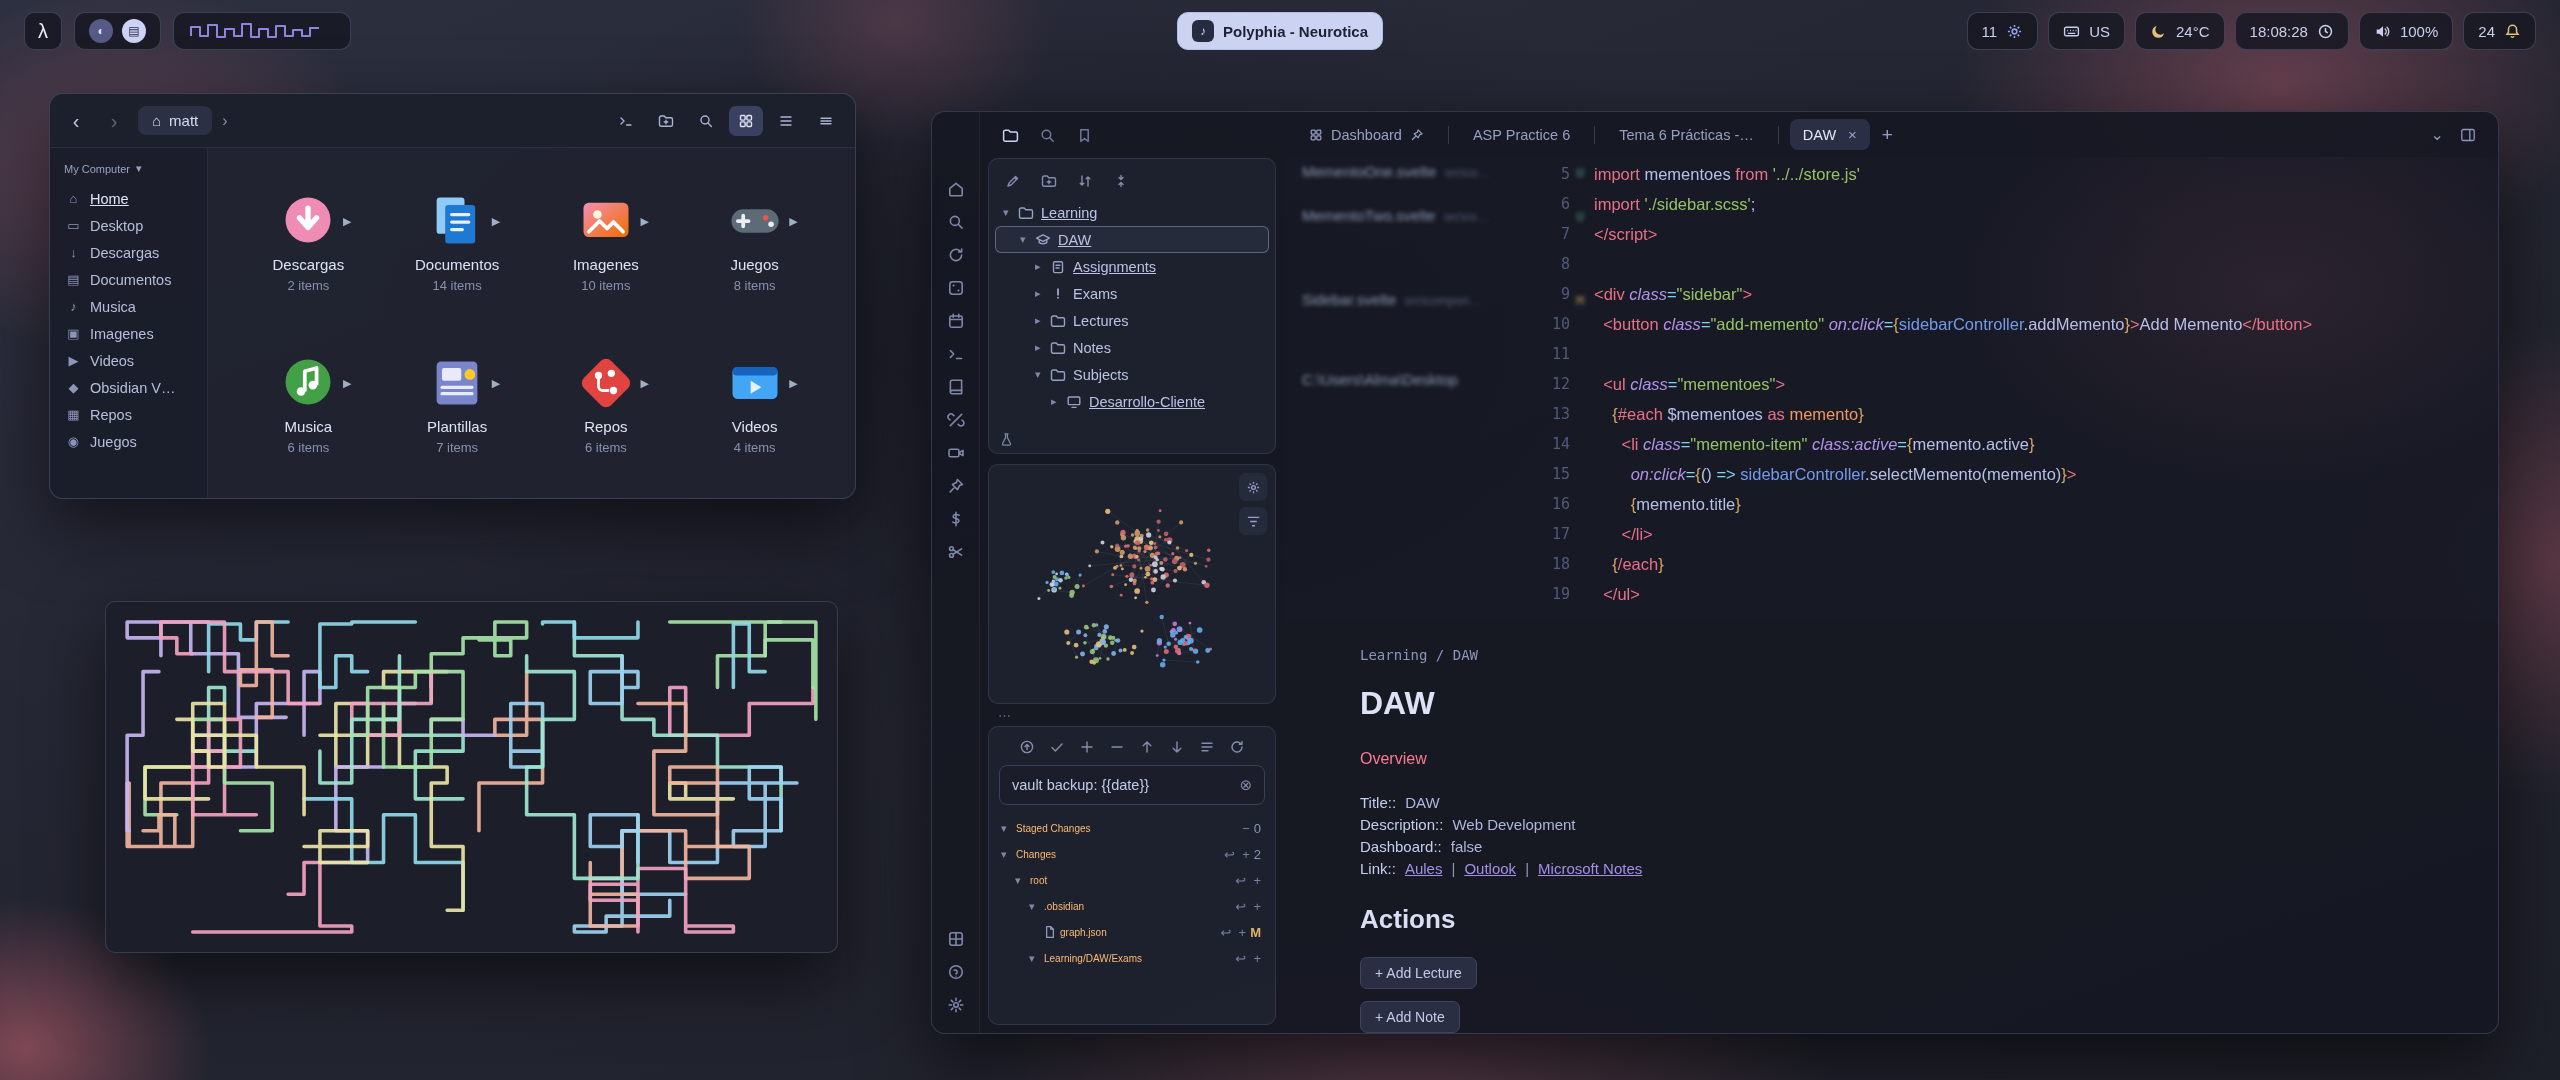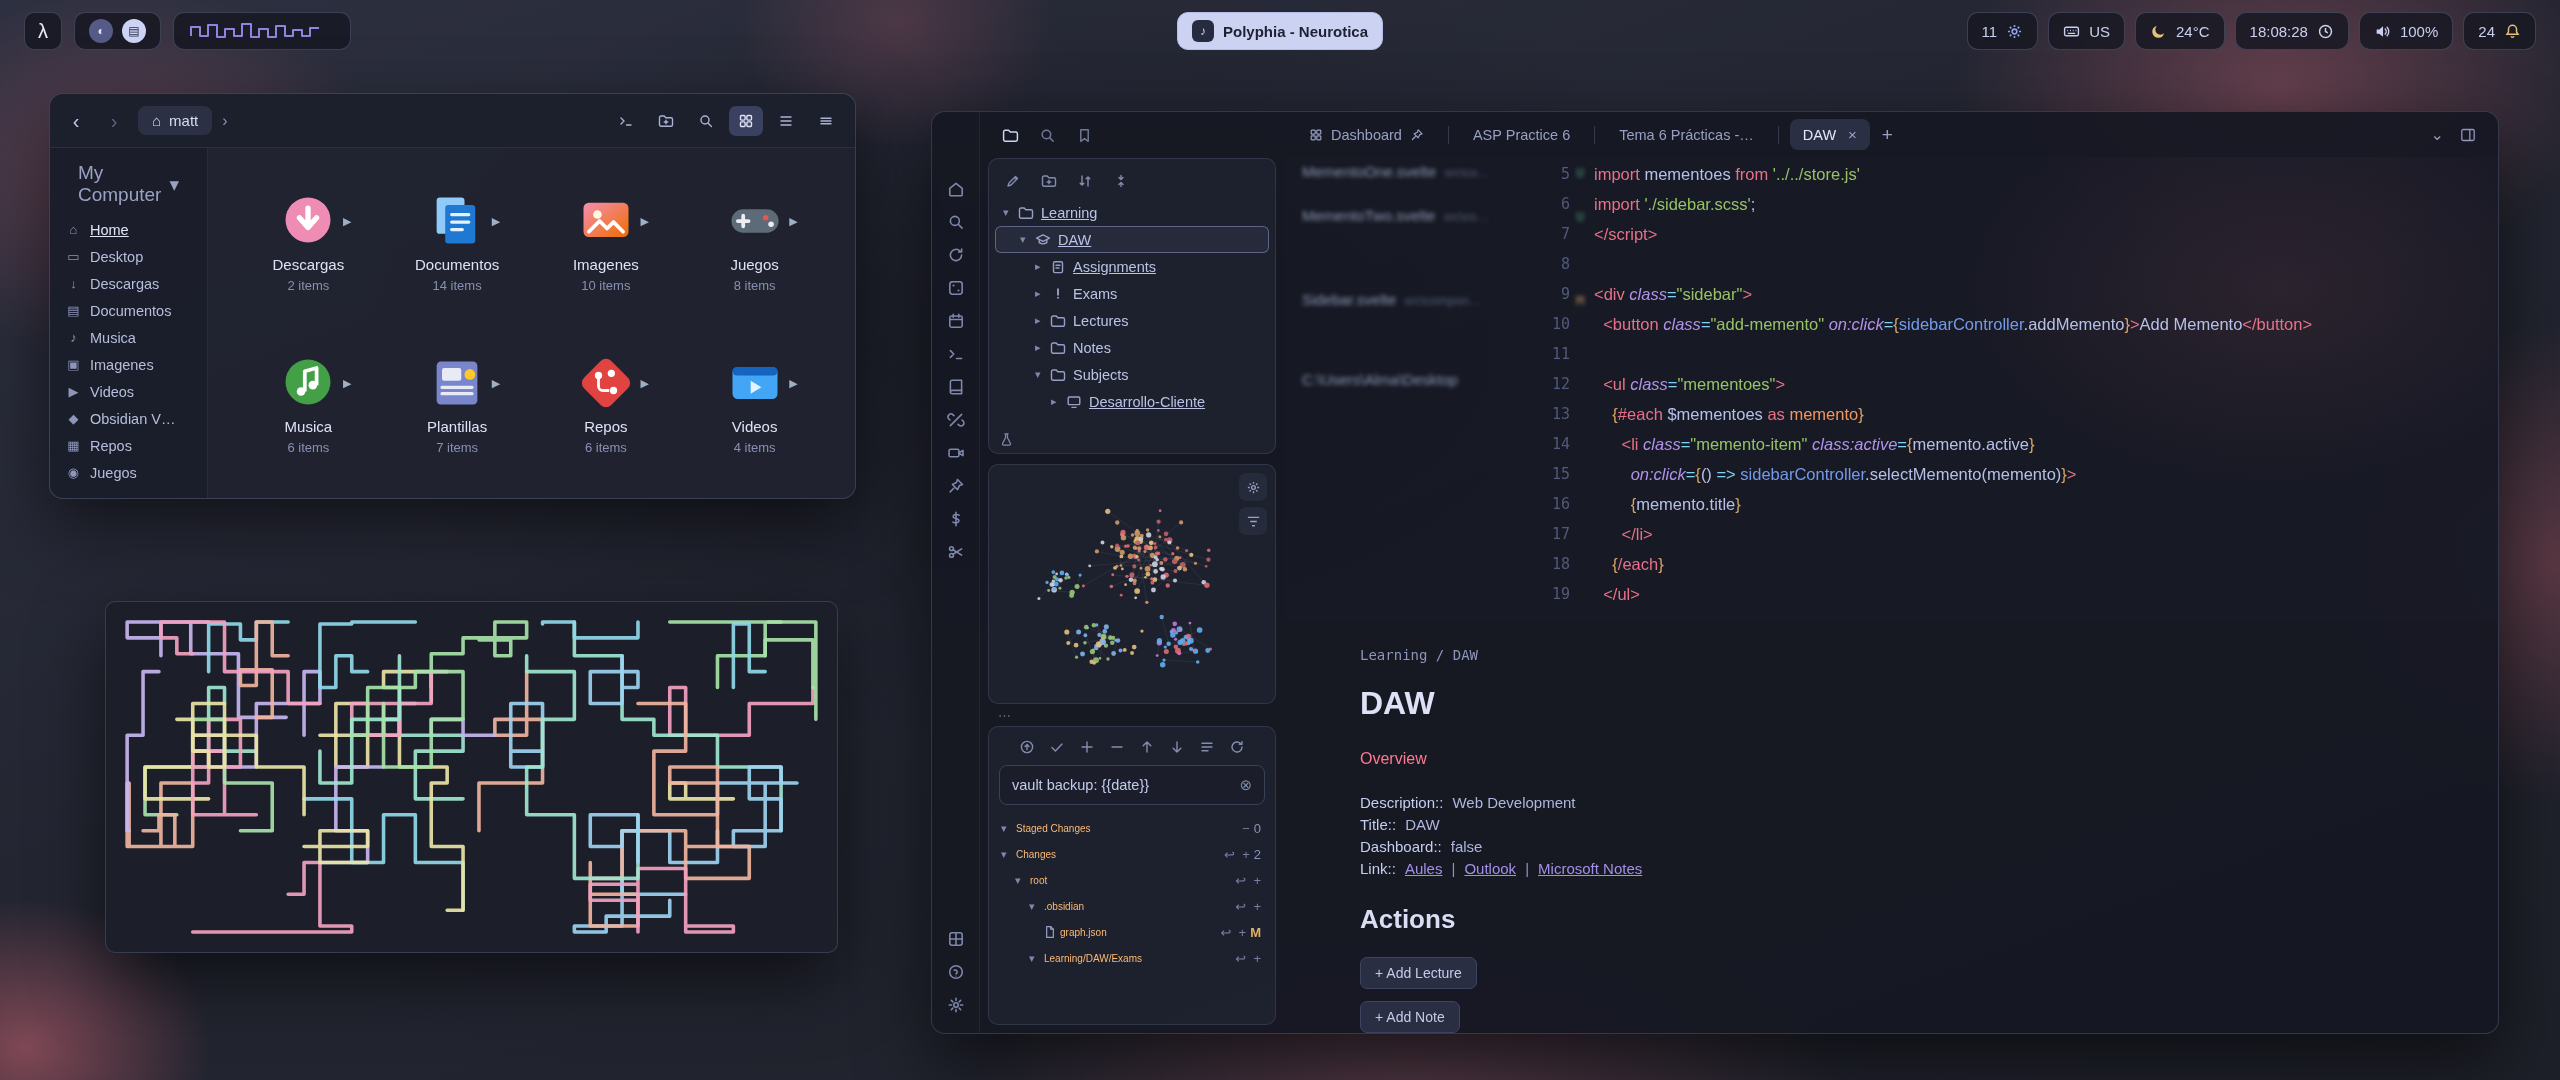--- a/index.html
+++ b/index.html
@@ -46,21 +46,21 @@
   .navbtn{width:28px;text-align:center;color:#c6cdec;font-size:20px;line-height:1}
   .navbtn.dis{color:#5c6480}
   .crumb{display:flex;align-items:center;gap:8px;background:#2c3045;border-radius:8px;padding:6px 14px;color:#d6dcf5;font-size:15px}
   .crumb-chev{color:#8a92b8;font-size:16px}
   .fm-actions{margin-left:auto;display:flex;gap:6px;align-items:center}
   .fact{width:34px;height:30px;display:flex;align-items:center;justify-content:center;color:#aab2d4;border-radius:7px}
   .fact svg{width:16px;height:16px}
   .fact.active{background:#3a4060;color:#dfe4fa}
   .fm-body{display:flex;height:calc(100% - 54px)}
   .fm-side{width:158px;background:rgba(26,29,41,.85);border-right:1px solid rgba(120,130,170,.15);padding:10px 0;border-radius:0 0 0 14px}
-  .side-title{font-size:19px;color:#9aa2c2;padding:4px 28px 10px;display:flex;gap:6px;align-items:center}
+  .side-title{font-size:11px;color:#9aa2c2;padding:4px 14px 10px;display:flex;gap:6px;align-items:center}
   .side-item{display:flex;align-items:center;gap:9px;padding:5.5px 16px;font-size:14.5px;color:#b7bedd}
   .side-item .mini{width:15px;color:#8d95ba;font-size:13px;text-align:center}
   .side-item.sel .side-label{text-decoration:underline;color:#dfe4f8}
   .fm-grid{flex:1;display:grid;grid-template-columns:repeat(4,1fr);padding:16px 26px;row-gap:6px}
   .fo{display:flex;flex-direction:column;align-items:center;justify-content:center;gap:5px}
   .fo .ic{width:60px;height:60px;position:relative}
   .fo .ic svg{width:100%;height:100%}
   .fo .shortcut{position:absolute;right:-13px;top:24px;color:#9fb0c6;font-size:11px}
   .fo .nm{font-size:15px;color:#dde3f7}
   .fo .ct{font-size:13px;color:#8890b2}
@@ -1247,23 +1247,23 @@
           </div>
         </div>
     </div>
 
     <div class="note">
       <div class="bc">Learning / DAW</div>
       <h1>DAW</h1>
       <div class="ov">Overview</div>
       <div id="note-fields">
           <div class="field">
+     <span class="fk">Title::</span> <span class="fv">DAW</span></div>
+          <div class="field">
      <span class="fk">Description::</span> <span class="fv">Web Development</span></div>
-          <div class="field">
-     <span class="fk">Title::</span> <span class="fv">DAW</span></div>
           <div class="field">
      <span class="fk">Dashboard::</span> <span class="fv">false</span></div>
         </div>
       <div class="field links" id="note-links"><span class="fk">Link::</span> <a href="#">Aules</a> <span class="lsep">|</span> <a href="#">Outlook</a> <span class="lsep">|</span> <a href="#">Microsoft Notes</a></div>
       <h2>Actions</h2>
       <div class="btnrow" id="note-buttons">
           <button class="obtn">+ Add Lecture</button>
           <button class="obtn">+ Add Note</button>
         </div>
     </div>

